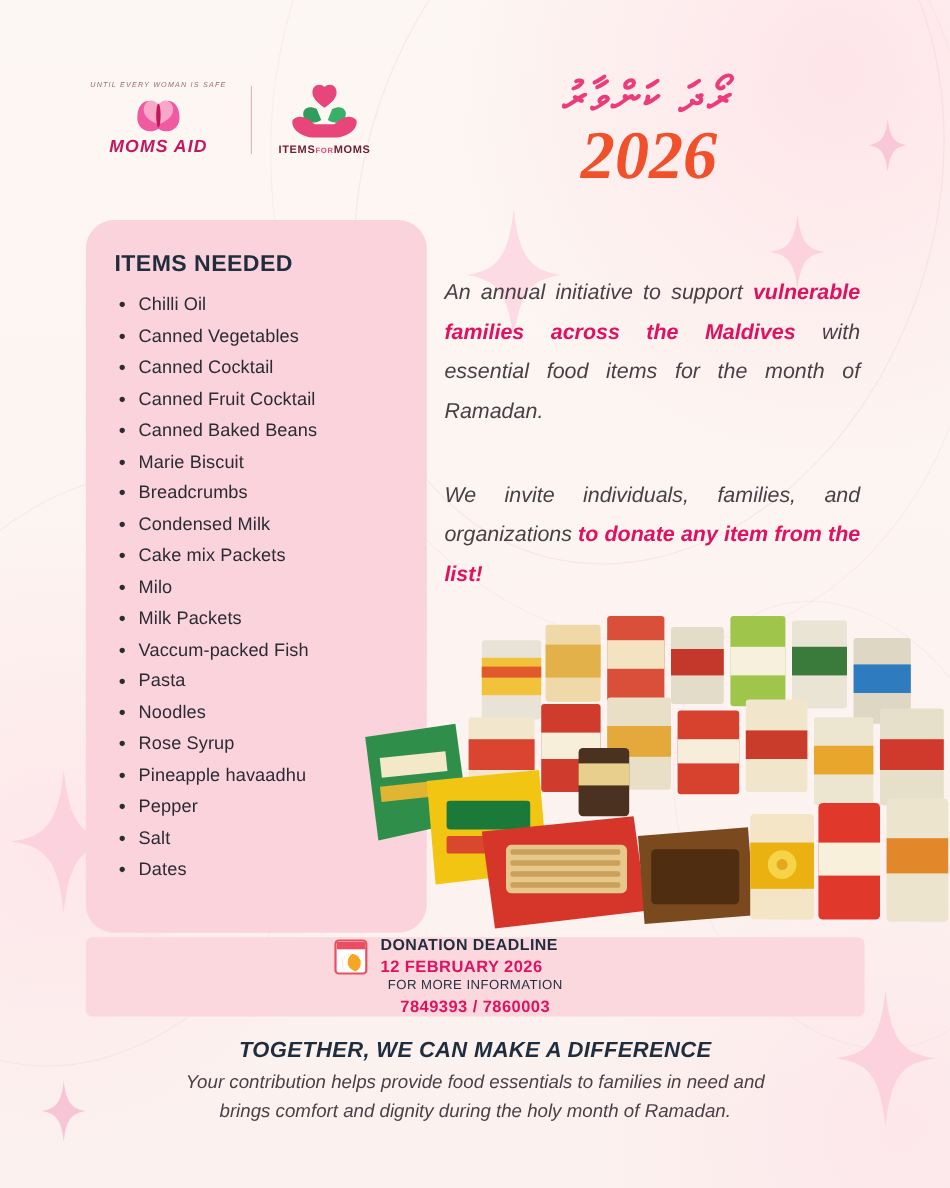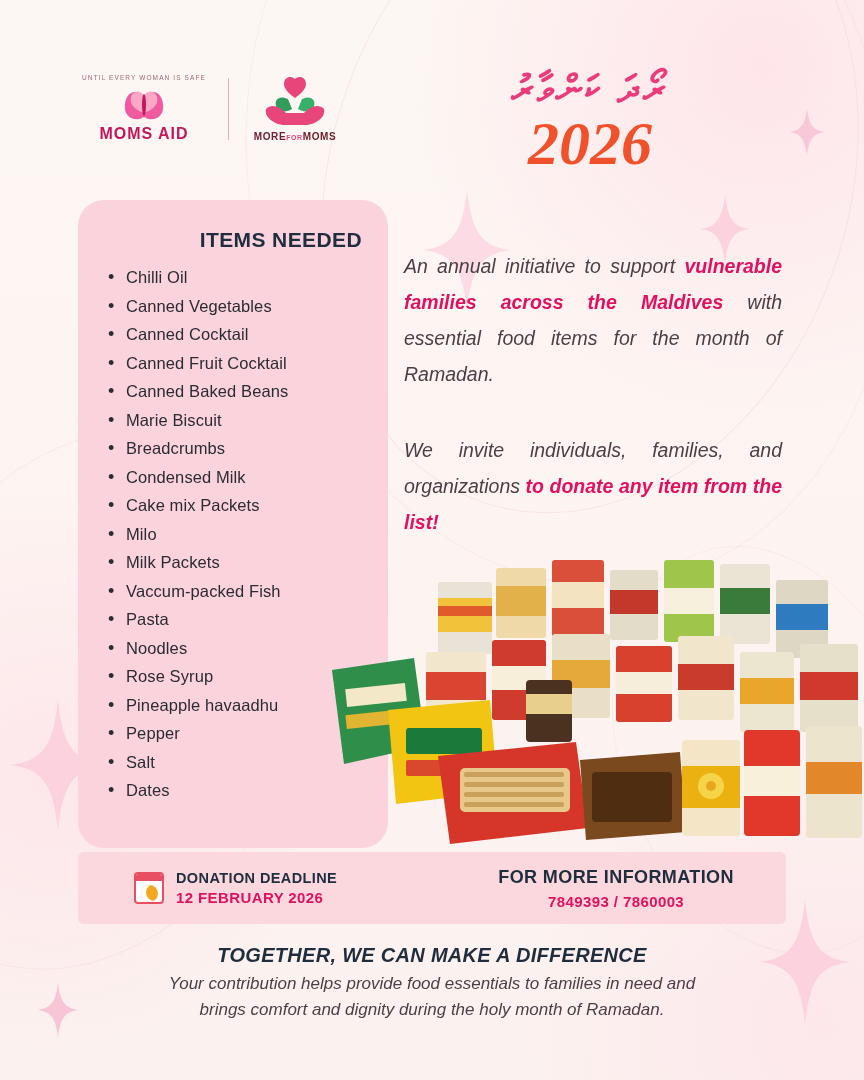--- a/index.html
+++ b/index.html
@@ -33,21 +33,21 @@
 
   
   .spark { position: absolute; pointer-events: none; }
   .spark svg { display: block; }
 
   
   .header {
     position: absolute; left: 78px; top: 74px;
     display: flex; align-items: center; gap: 18px;
   }
-  .logo-moms { text-align: center; width: 132px; }
+  .logo-moms { text-align: center; width: 132px; font-style: italic; }
   .logo-moms .tagline {
     font-size: 6.5px; letter-spacing: 1.1px; color: #9c6b78;
     text-transform: uppercase; margin-bottom: 2px;
   }
   .butterfly { height: 40px; display: flex; align-items: center; justify-content: center; }
   .logo-moms .name {
     font-size: 16px; font-weight: bold; letter-spacing: 1px;
     color: #c2185b; margin-top: 2px;
   }
   .divider { width: 1px; height: 62px; background: #d9b4bc; }
@@ -77,21 +77,21 @@
   
   .items-panel {
     position: absolute; left: 78px; top: 200px;
     width: 310px; min-height: 648px;
     background: #fbd3dd;
     border-radius: 26px;
     padding: 28px 26px 24px 26px;
   }
   .items-title {
     font-size: 21px; font-weight: bold; color: #1f2d3d;
-    letter-spacing: 0.4px; margin-bottom: 16px; text-align: right;
+    letter-spacing: 0.4px; margin-bottom: 16px;
   }
   .items-list { list-style: none; }
   .items-list li {
     position: relative;
     font-size: 16.5px; color: #2b2b33;
     padding-left: 22px; margin-bottom: 9.5px;
     letter-spacing: 0.1px;
   }
   .items-list li::before {
     content: "•"; position: absolute; left: 4px; top: -1px;
@@ -112,42 +112,42 @@
 
   
   .photo {
     position: absolute; left: 330px; top: 560px; width: 534px; height: 300px;
   }
 
   
   .deadline-bar {
     position: absolute; left: 78px; top: 852px; width: 708px; height: 72px;
     background: #fbd7de; border-radius: 6px;
-    display: flex; align-items: center;
+    display: flex; align-items: center; flex-direction: column;
   }
   .deadline-left { display: flex; align-items: center; gap: 12px; padding-left: 56px; width: 52%; }
   .cal-icon {
     width: 30px; height: 32px; border-radius: 4px;
     background: #fff; border: 2px solid #e94f63; position: relative; overflow: hidden;
   }
   .cal-icon .top { position: absolute; left: 0; top: 0; right: 0; height: 7px; background: #e94f63; }
   .cal-icon .moon {
     position: absolute; left: 5px; top: 11px; width: 17px; height: 17px;
     border-radius: 50%; background: #f5a623;
     box-shadow: 5px -1px 0 0 #fff inset;
   }
   .deadline-left .txt .lbl {
     font-size: 14.5px; font-weight: bold; color: #1f2d3d; letter-spacing: 0.4px;
   }
   .deadline-left .txt .date {
     font-size: 15px; font-weight: bold; color: #e0115f; margin-top: 3px; letter-spacing: 0.4px;
   }
   .deadline-right { text-align: center; width: 48%; }
   .deadline-right .lbl {
-    font-size: 18px; font-weight: bold; color: #1f2d3d; letter-spacing: 0.4px;
+    font-size: 12px; font-weight: normal; color: #1f2d3d; letter-spacing: 0.4px;
   }
   .deadline-right .phones {
     font-size: 15px; font-weight: bold; color: #e0115f; margin-top: 5px; letter-spacing: 0.4px;
   }
 
   
   .footer { position: absolute; left: 0; right: 0; top: 944px; text-align: center; }
   .footer .h {
     font-size: 20px; font-weight: bold; font-style: italic;
     color: #1f2d3d; letter-spacing: 0.3px;
@@ -216,21 +216,21 @@
     <div class="logo-hope">
       <div class="hope-mark">
         <svg width="74" height="52" viewBox="0 0 74 52">
           <path d="M37 4 C33 0 26 2 26 9 C26 15 33 20 37 23 C41 20 48 15 48 9 C48 2 41 0 37 4 Z" fill="#e8457a"></path>
           <path d="M30 24 C22 20 16 24 18 31 C20 37 28 38 34 34 Z" fill="#2f9e5c"></path>
           <path d="M44 24 C52 20 58 24 56 31 C54 37 46 38 40 34 Z" fill="#38b06a"></path>
           <path d="M8 34 C14 28 22 32 28 38 L46 38 C52 32 60 28 66 34 C68 42 58 50 46 50 L28 50 C16 50 6 42 8 34 Z" fill="#e8457a"></path>
         </svg>
       </div>
       <div class="name">
-        <span>MORE</span><span class="mid">FOR</span><span>MOMS</span>
+        <span>ITEMS</span><span class="mid">FOR</span><span>MOMS</span>
       </div>
     </div>
   </div>
 
   <div class="title-block">
     <div class="thaana">ރޯދަ ކަންވާރު</div>
     <div class="year">2026</div>
   </div>
 
   <div class="items-panel">

